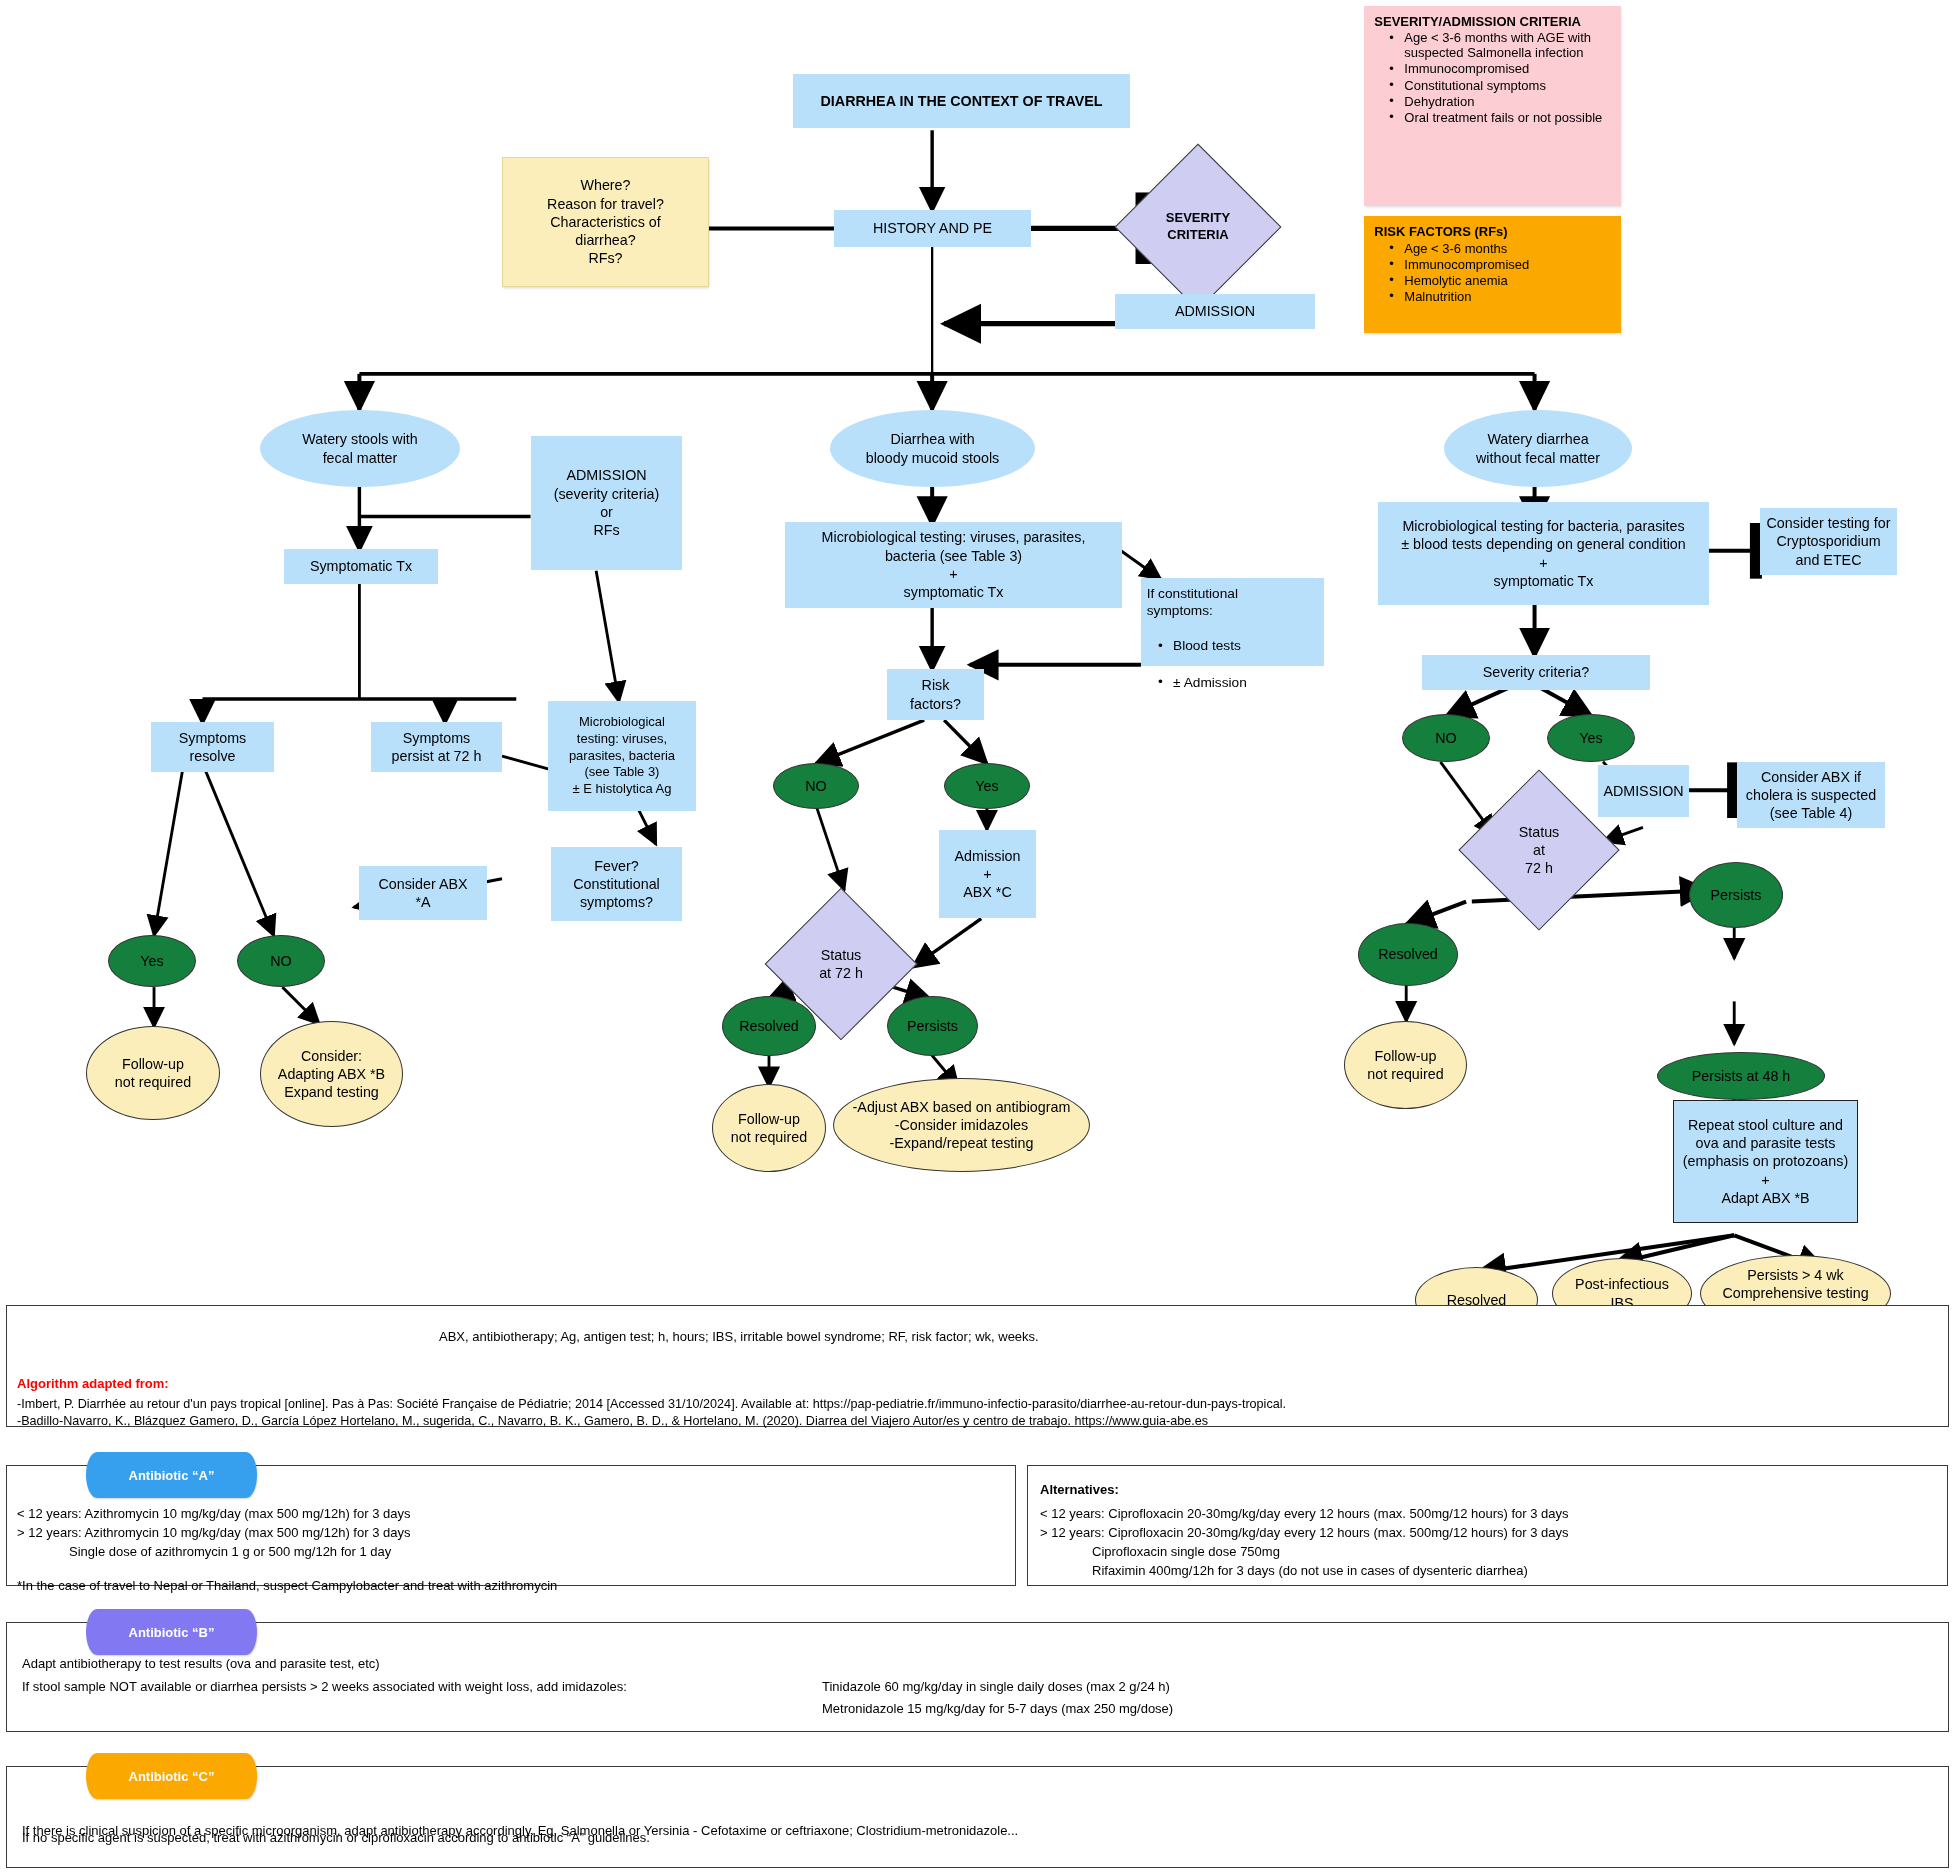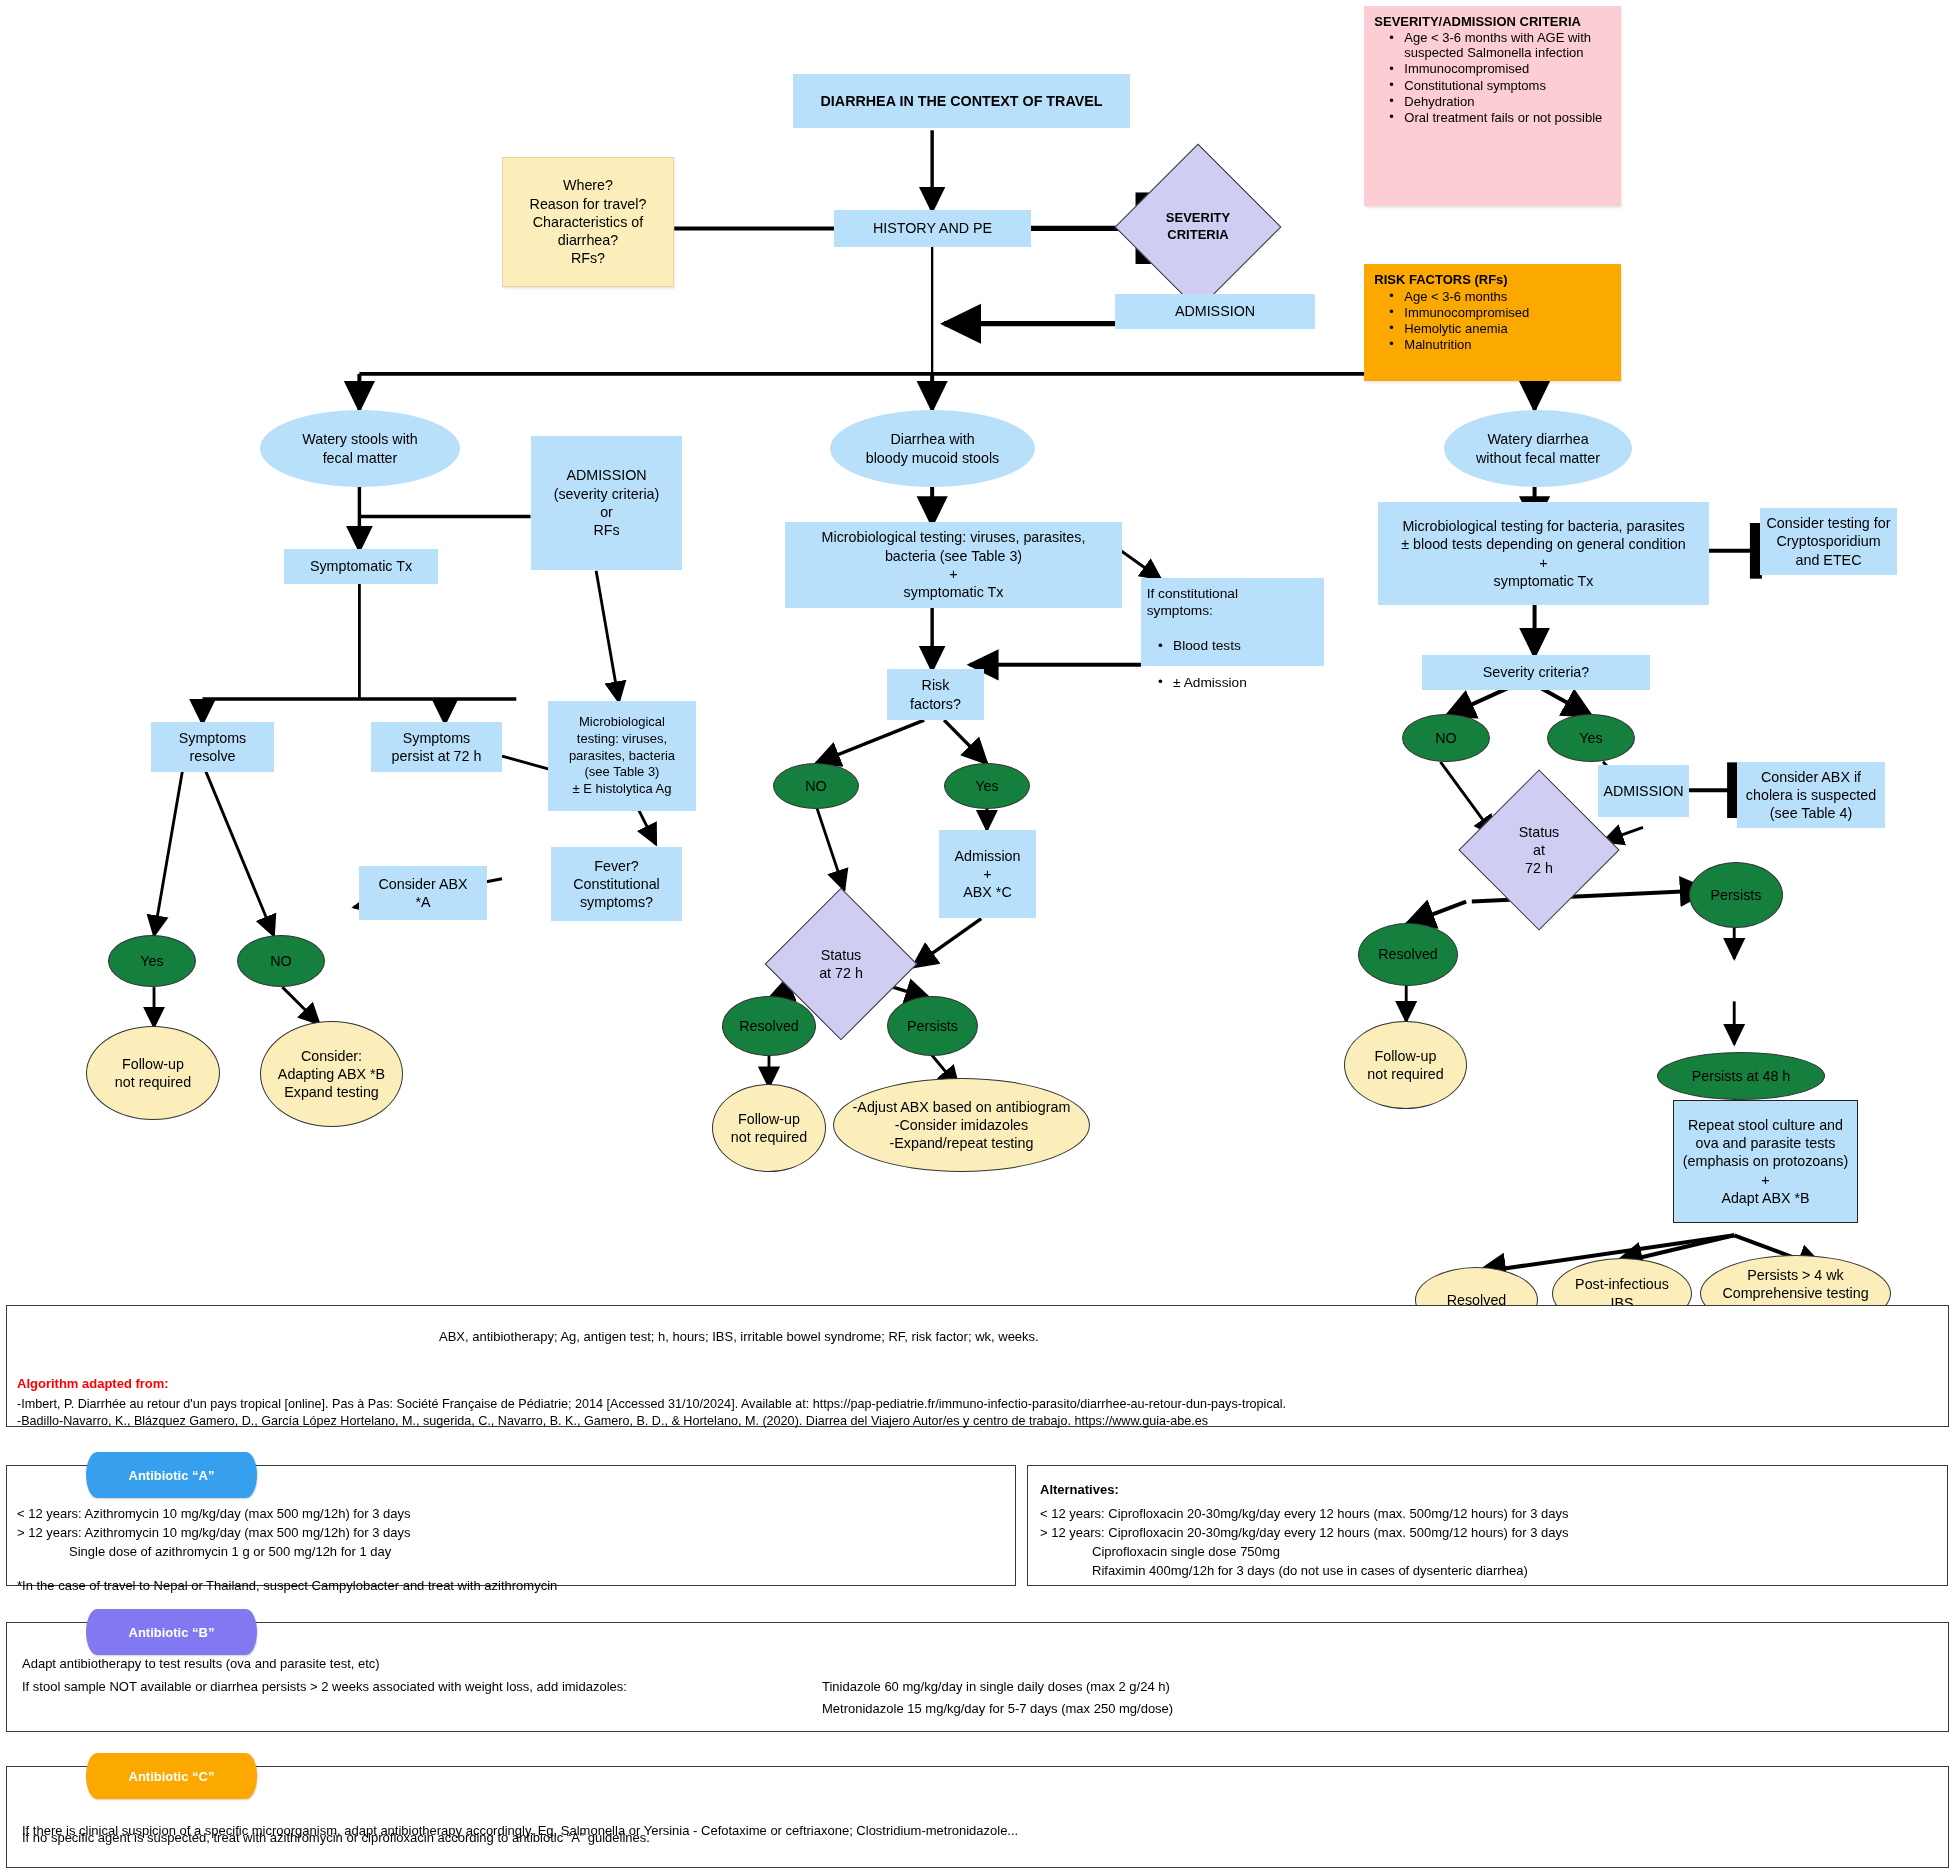--- a/index.html
+++ b/index.html
@@ -31,21 +31,21 @@
   }
   .diamond .dlabel { position:relative; z-index:2; }
   .ellipse-blue  { background:#b9e0fb; border-radius:50%; }
   .ellipse-green { background:#15803d; border:0.6px solid #333; border-radius:50%; }
   .ellipse-yellow{ background:#fbeebb; border:0.6px solid #333; border-radius:50%; }
   .note {
     background:#fbeebb; border:0.6px solid #e3d79a;
     box-shadow: 1.1px 1.7px 2.3px rgba(0,0,0,.13);
   }
   .legend-pink   { background:#fccdd3; box-shadow: 1.1px 1.7px 2.3px rgba(0,0,0,.13); }
-  .legend-orange { background:#fba900; box-shadow: 1.1px 1.7px 2.3px rgba(0,0,0,.13); margin-top: 48px; }
+  .legend-orange { background:#fba900; box-shadow: 1.1px 1.7px 2.3px rgba(0,0,0,.13); }
   .legend-title  { font-weight:bold; display:block; margin-bottom:1.7px; }
   .legend-pink, .legend-orange { display:block; text-align:left; padding:8px 9px 5.7px 10.3px; }
   ul.blist { list-style:none; margin:0; padding:0 0 0 15px; }
   ul.blist li { position:relative; padding-left:15px; margin-bottom:1.1px; }
   ul.blist li::before { content:"\2022"; position:absolute; left:0; top:-0.6px; }
 
   .ital { }
   .bold { font-weight:bold; }
 
   
@@ -148,21 +148,21 @@
       <path d="M3040,1880 L3040,1930" stroke-width="5" marker-end="url(#arrow)"></path>
       <path d="M3040,2040 L3040,2090" stroke-width="5" marker-end="url(#arrow)"></path>
       <path d="M3040,2165 L2590,2230" stroke-width="7" marker-end="url(#arrow)"></path>
       <path d="M3040,2165 L2830,2215" stroke-width="7" marker-end="url(#arrow)"></path>
       <path d="M3040,2165 L3200,2225" stroke-width="7" marker-end="url(#arrow)"></path>
     </g>
   </svg>
 
   <div class="node box" style="left:793px; top:74px; width:337px; height:54px; font-size:14.3px; font-weight:bold;">DIARRHEA IN THE CONTEXT OF TRAVEL</div>
 
-  <div class="node note" style="left:502px; top:157px; width:172px; height:130px; font-size:14.3px;">Where?
+  <div class="node note" style="left:502px; top:157px; width:207px; height:130px; font-size:14.3px;">Where?
 Reason for travel?
 Characteristics of
 diarrhea?
 RFs?</div>
 
   <div class="node box" style="left:834px; top:210px; width:197px; height:37px; font-size:14.3px;">HISTORY AND PE</div>
 
   <div class="node diamond" style="left:1139px; top:168px; width:118px; height:118px; font-size:13px; font-weight:bold;">
     <span class="dshape"></span>
     <span class="dlabel">SEVERITY

